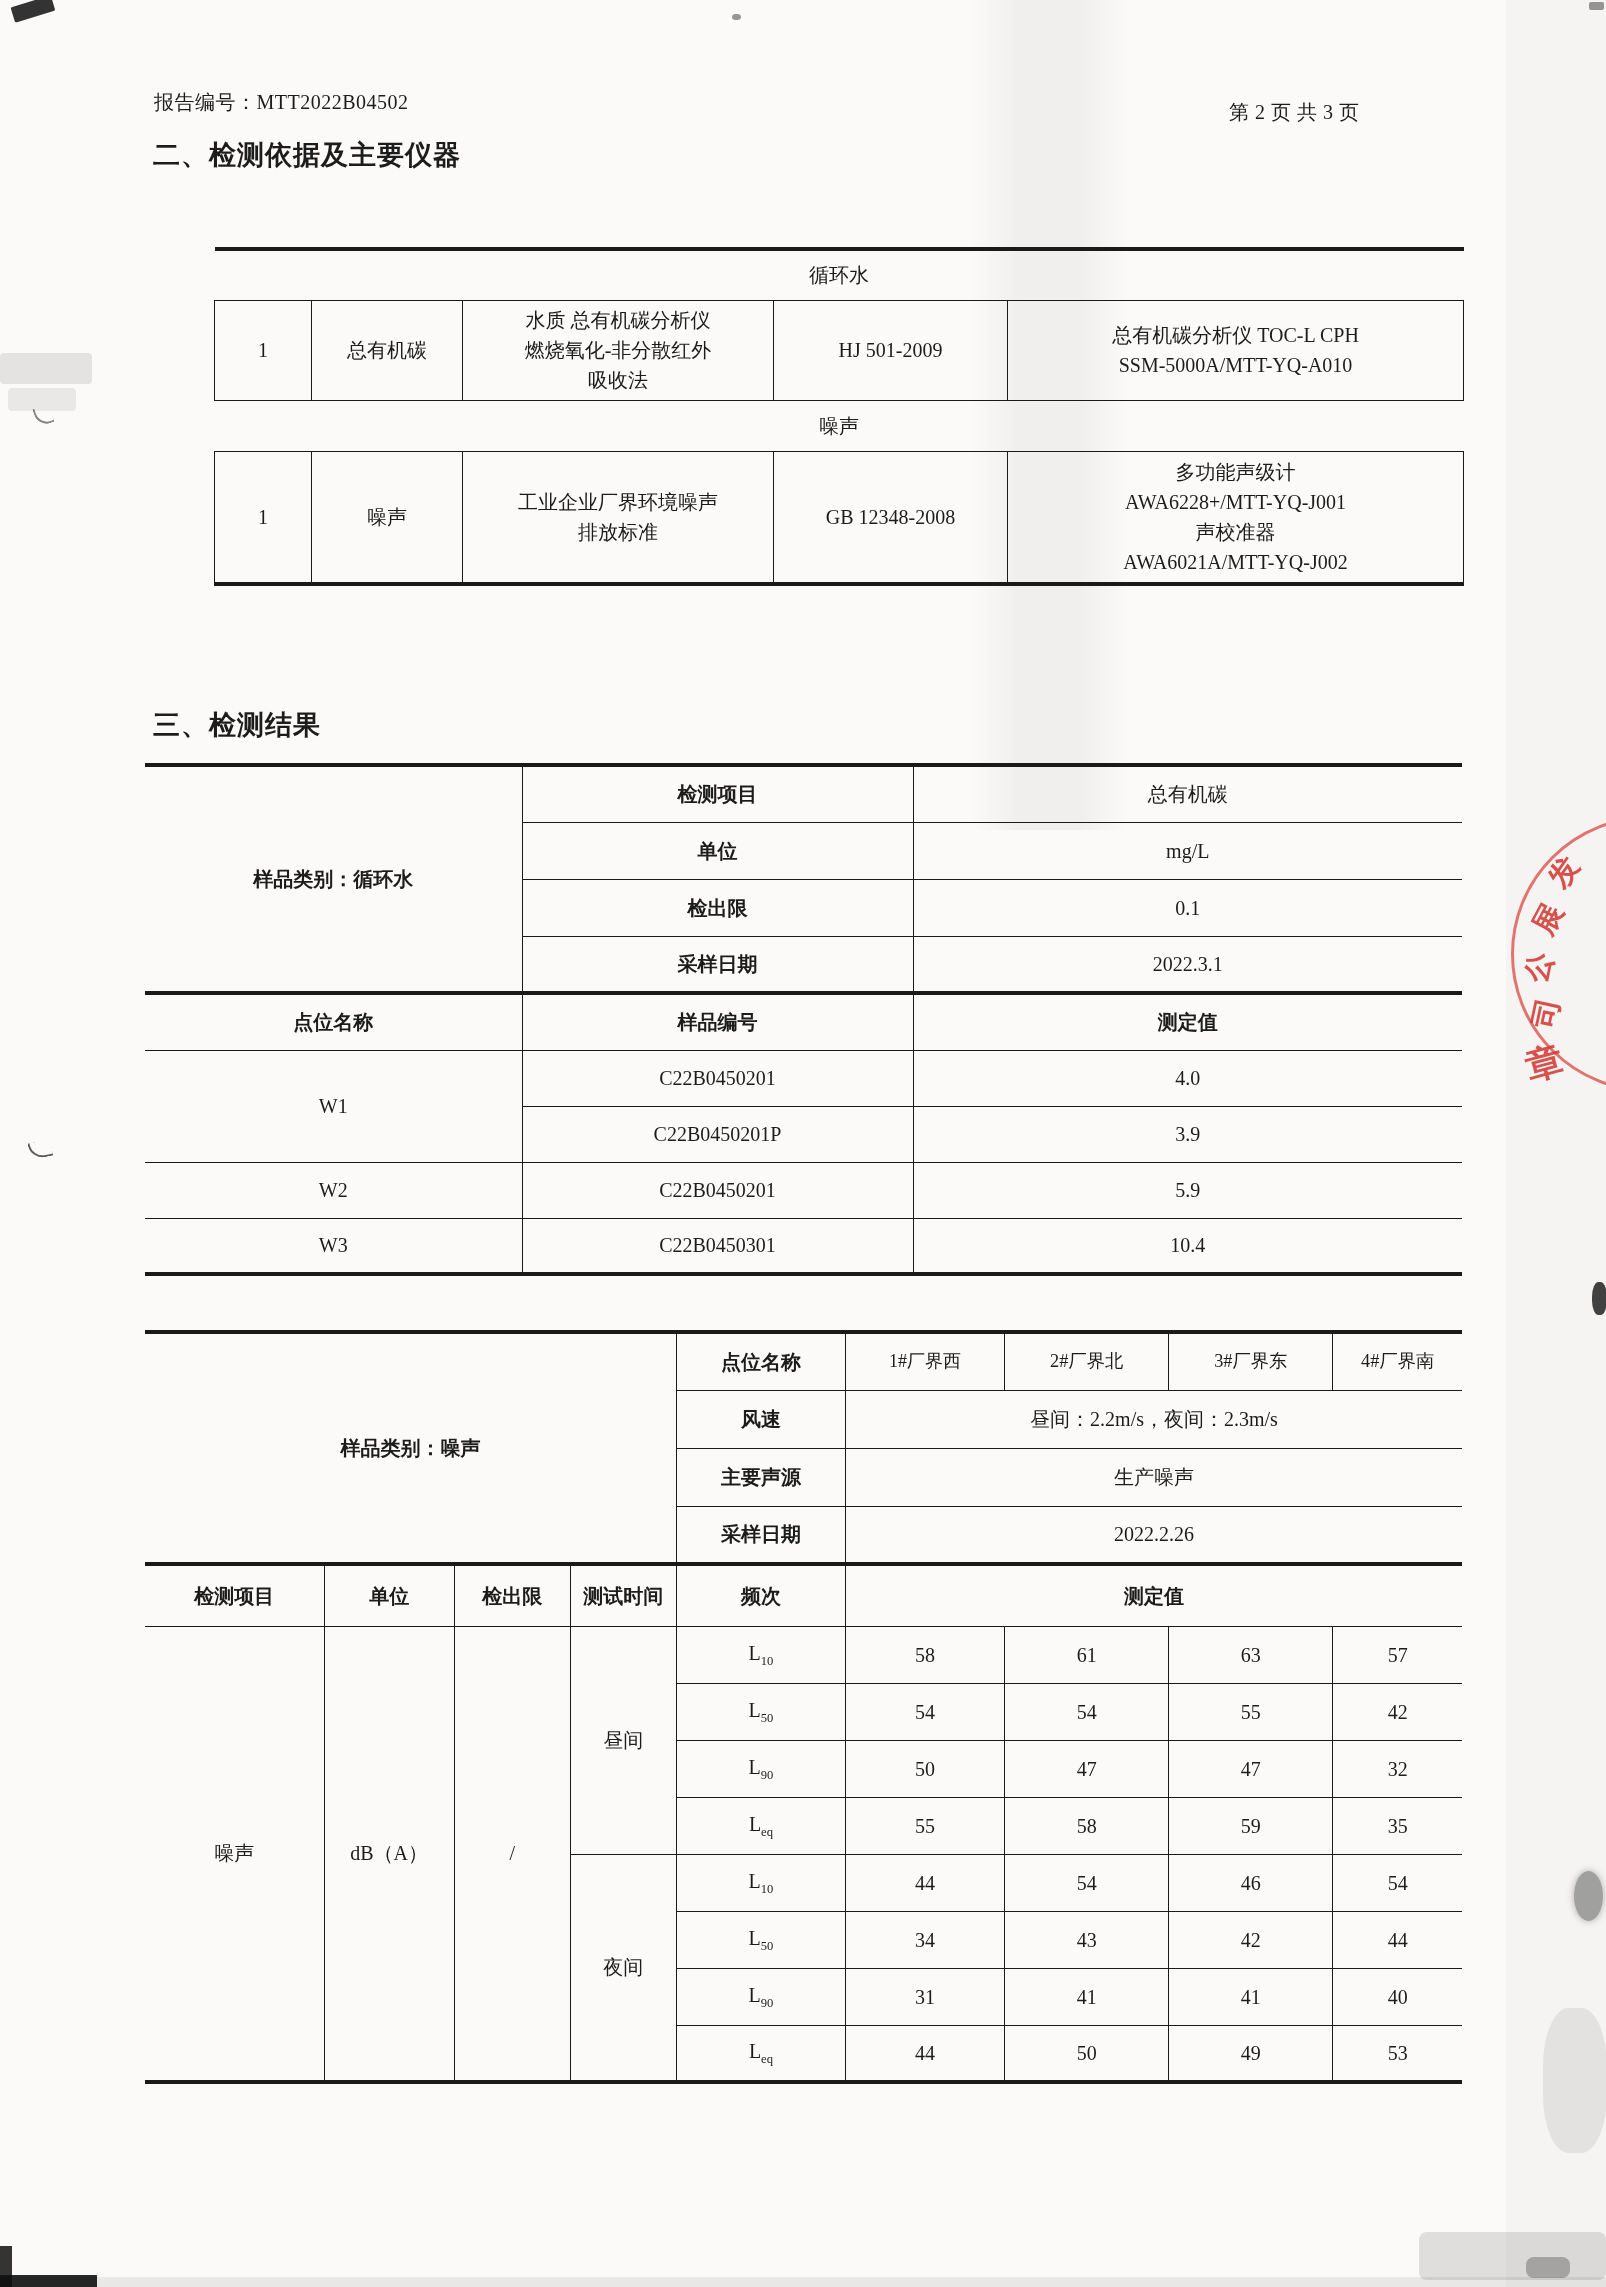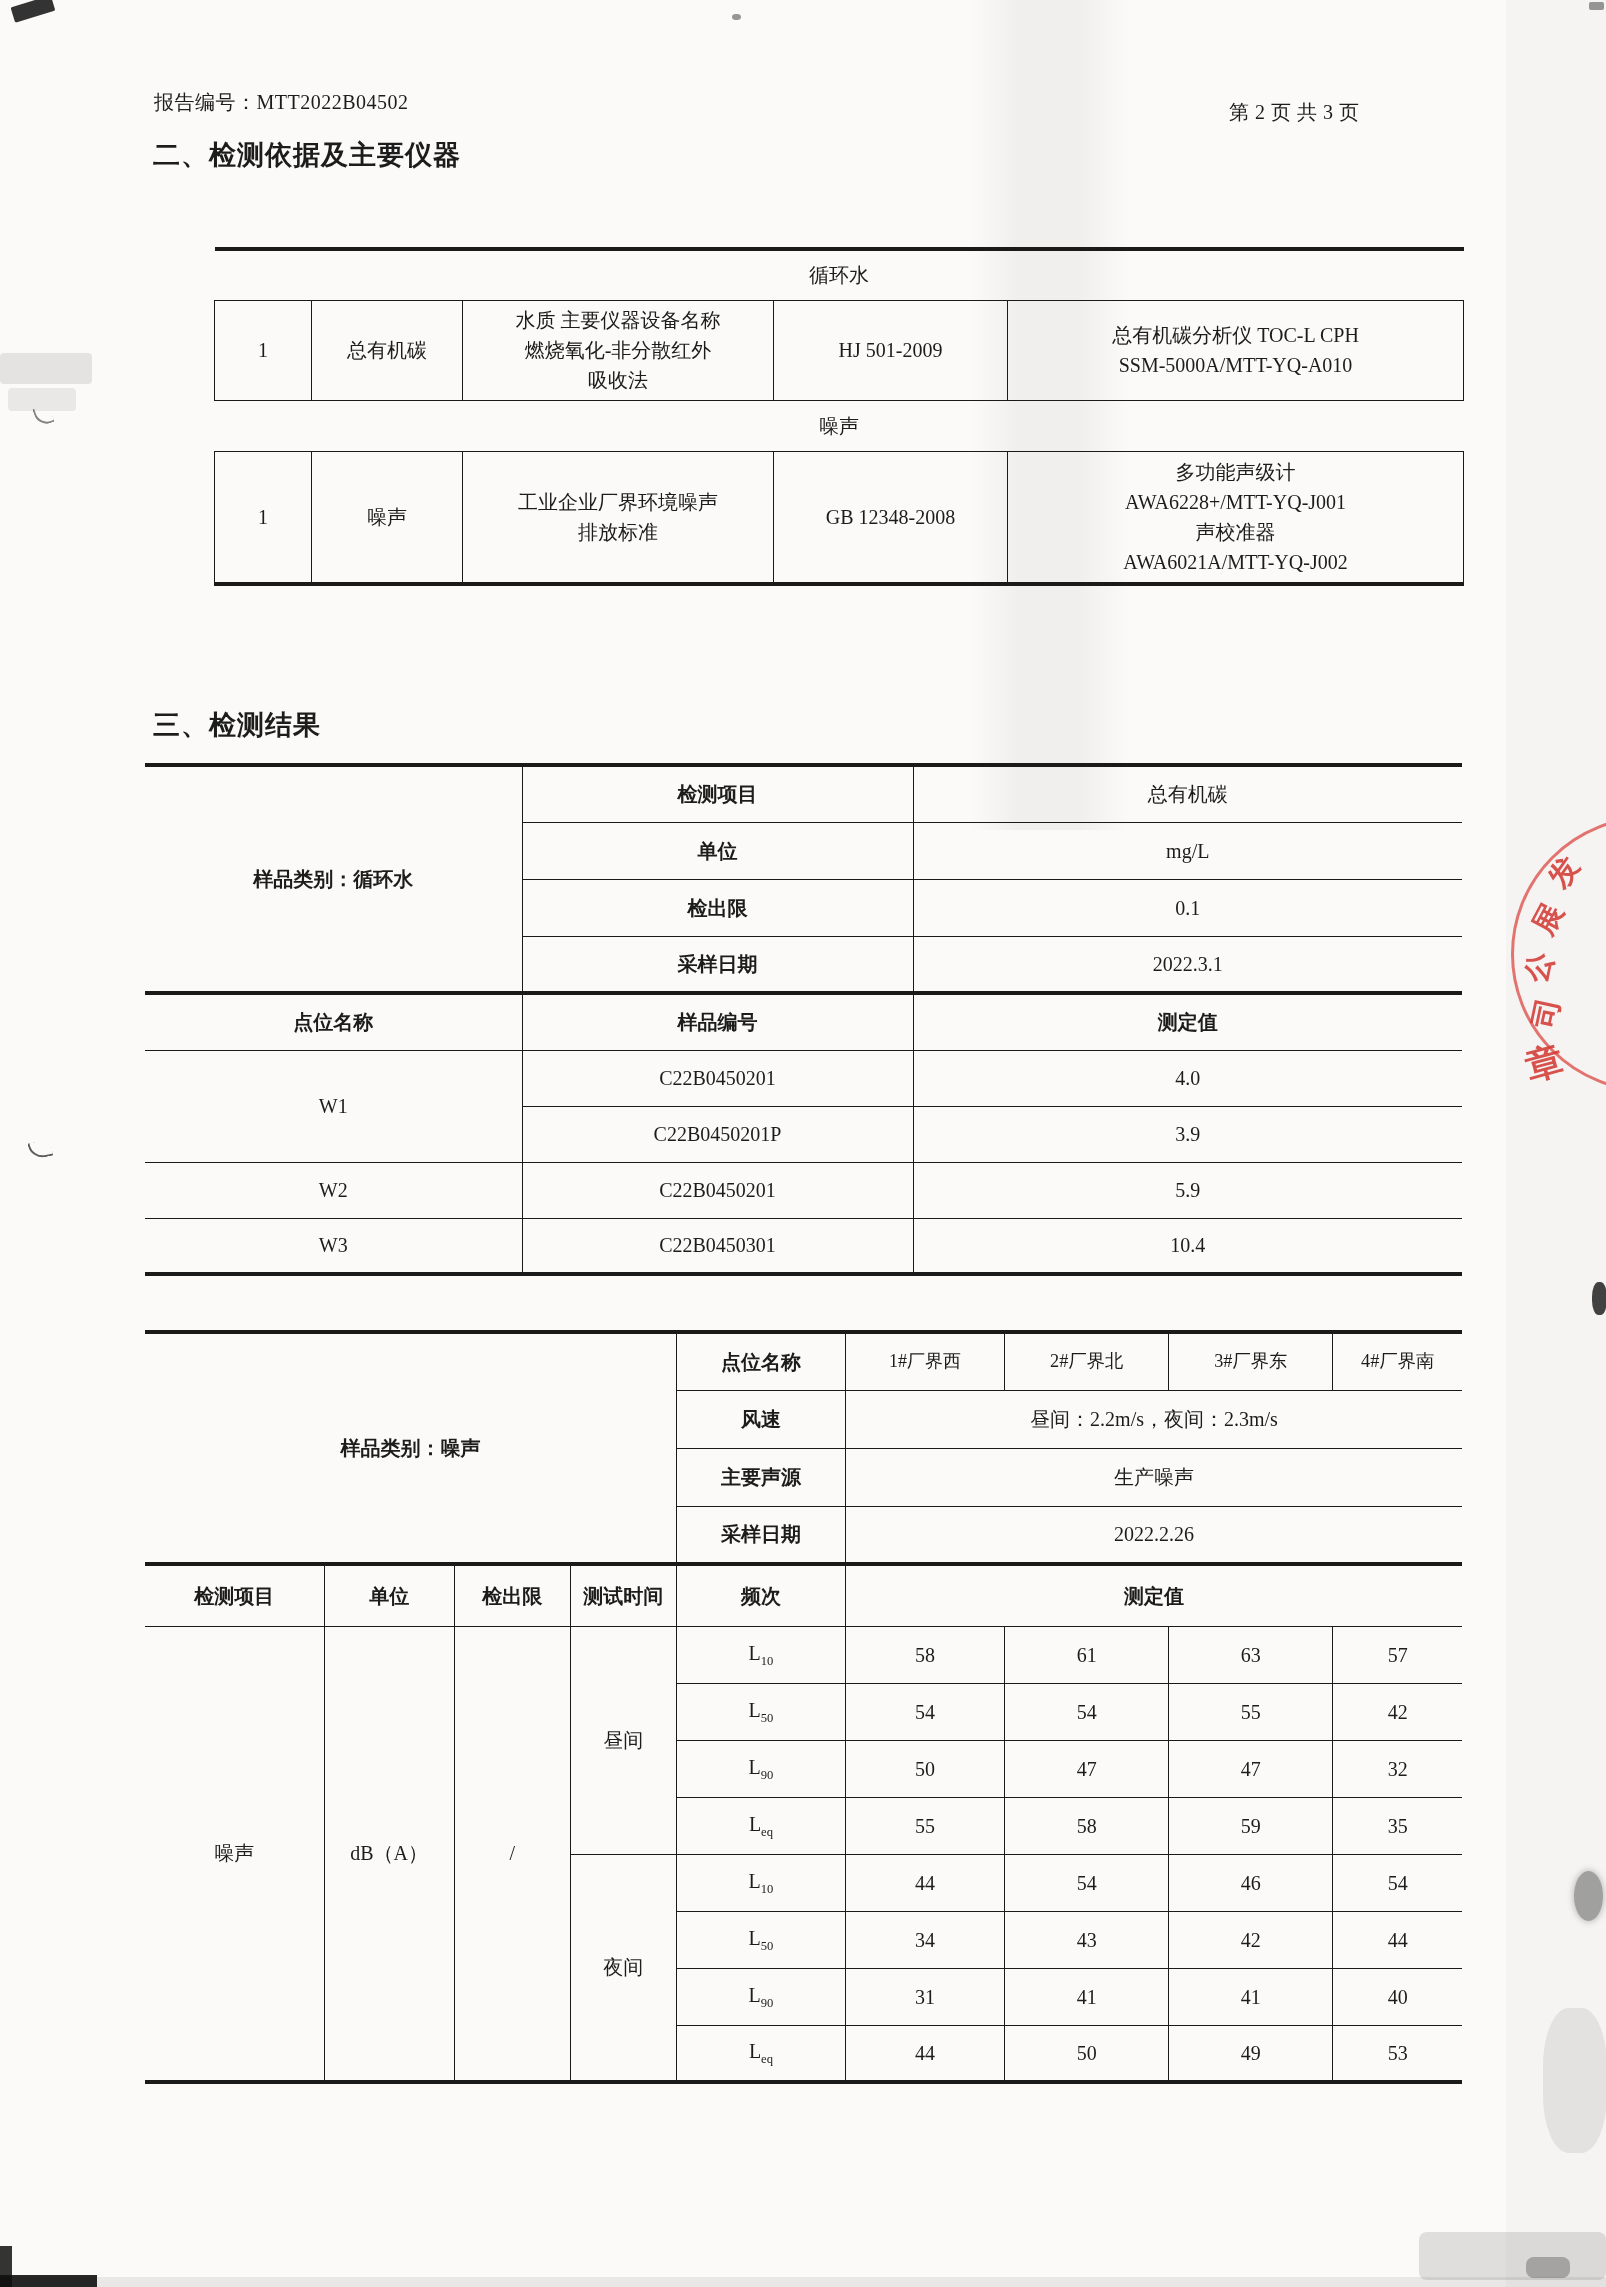--- a/index.html
+++ b/index.html
@@ -82,21 +82,21 @@
     <col style="width:234px">
       <col style="width:456px">
   </colgroup>
   <tbody>
   <tr style="height:51px">
     <td colspan="5">循环水</td>
   </tr>
   <tr style="height:100px">
     <td class="vl">1</td>
     <td class="vl">总有机碳</td>
-    <td class="vl pre">水质 主要仪器设备名称
+    <td class="vl pre">水质 总有机碳分析仪
 燃烧氧化-非分散红外
 吸收法</td>
     <td class="vl">HJ 501-2009</td>
     <td class="vl vr pre">总有机碳分析仪 TOC-L CPH
 SSM-5000A/MTT-YQ-A010</td>
   </tr>
   <tr style="height:51px">
     <td colspan="5">噪声</td>
   </tr>
   <tr style="height:133px">

